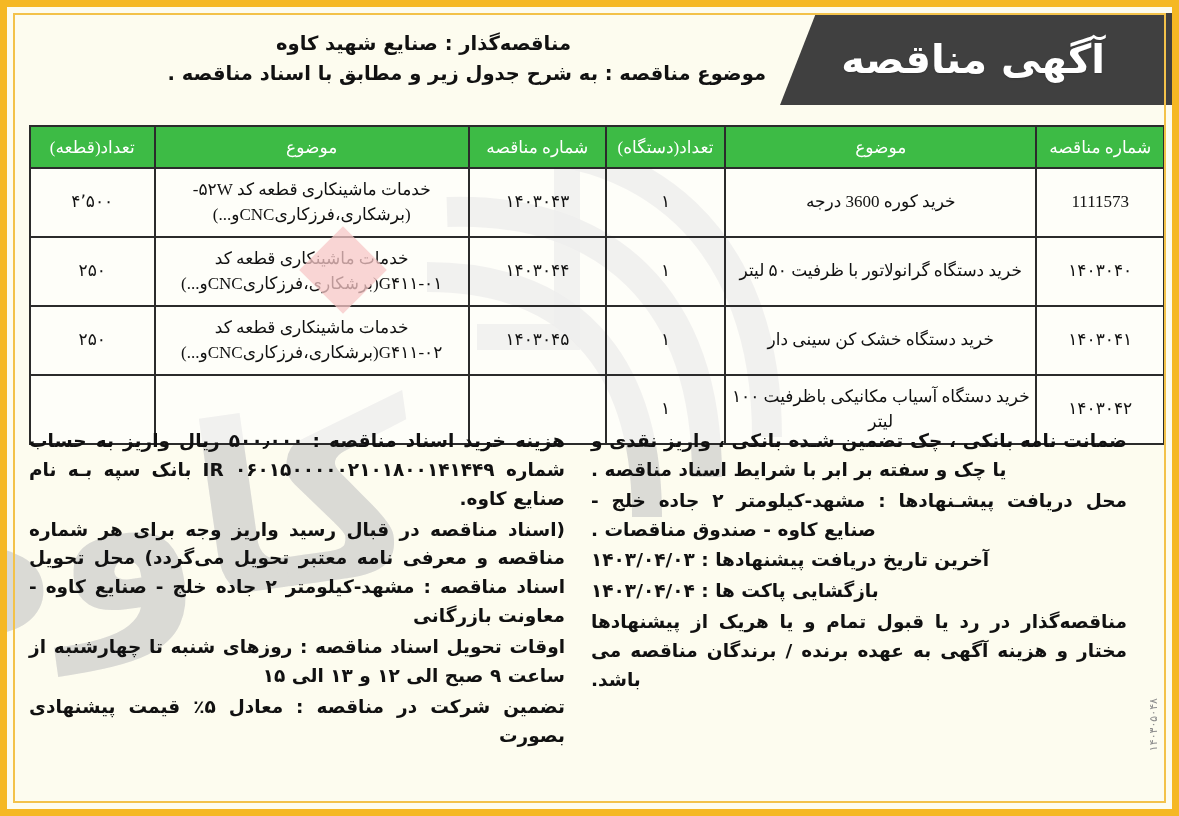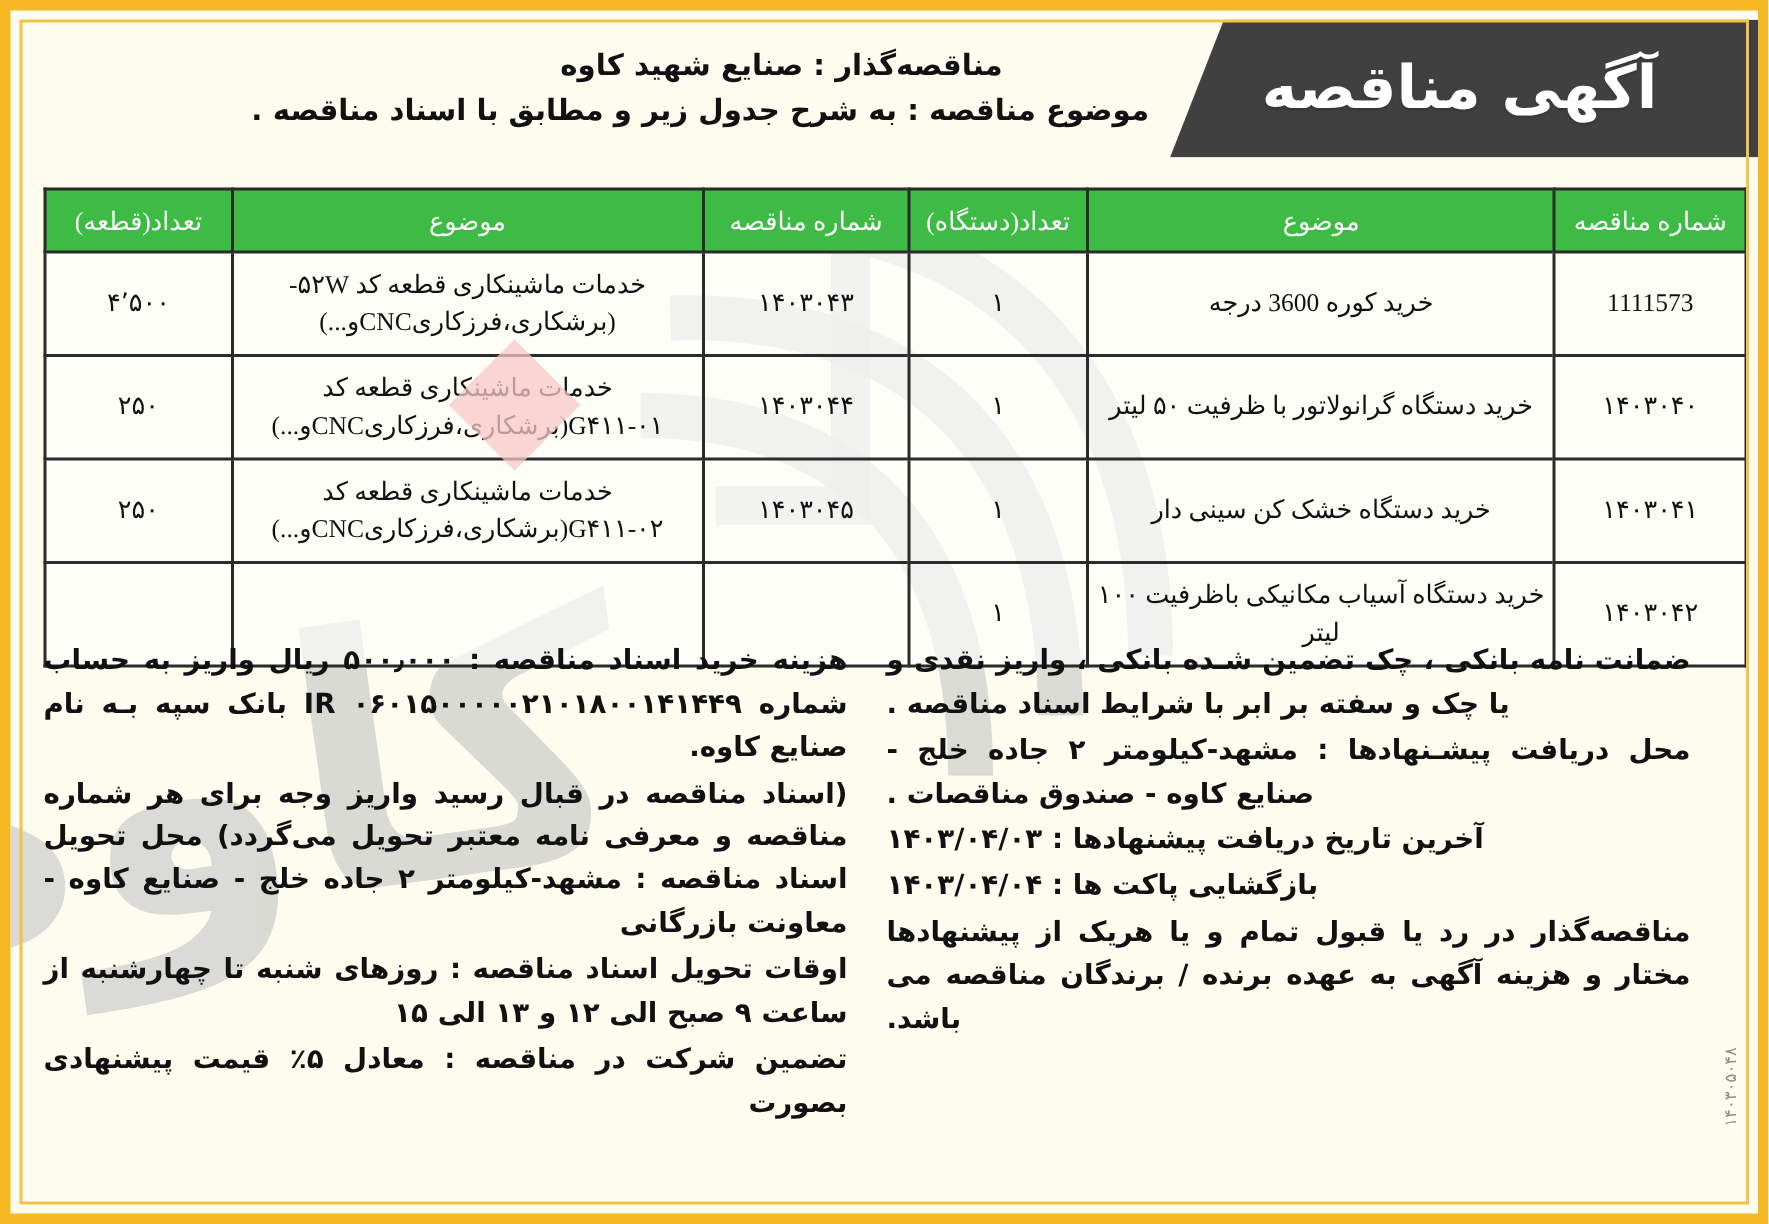--- a/index.html
+++ b/index.html
@@ -55,21 +55,21 @@
     font-size:40px;
     font-weight:bold;
     letter-spacing:0px;
     text-shadow:0 1px 2px rgba(0,0,0,.18);
     margin-right:14px;
   }
   #header-lines{
     position:absolute;
     top:22px;right:420px;
     width:490px;
-    text-align:center;
+    text-align:left;
     direction:rtl;
   }
   #header-lines div{
     font-size:19.5px;
     font-weight:bold;
     color:#111111;
     line-height:1.52;
     white-space:nowrap;
   }
 

